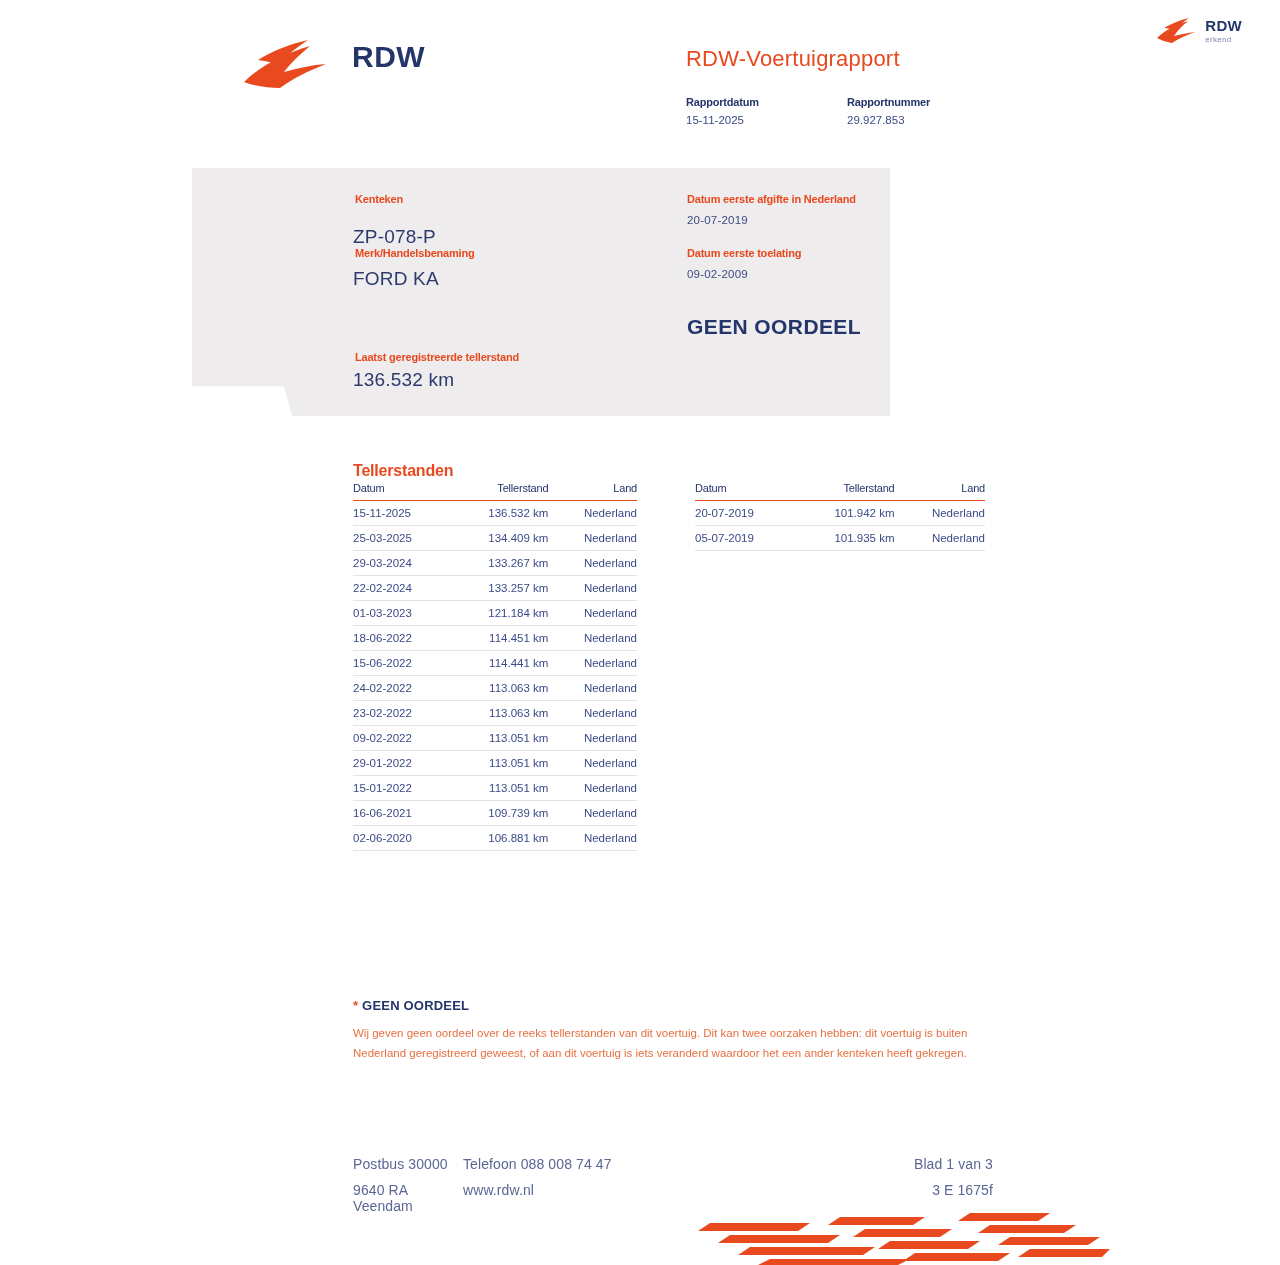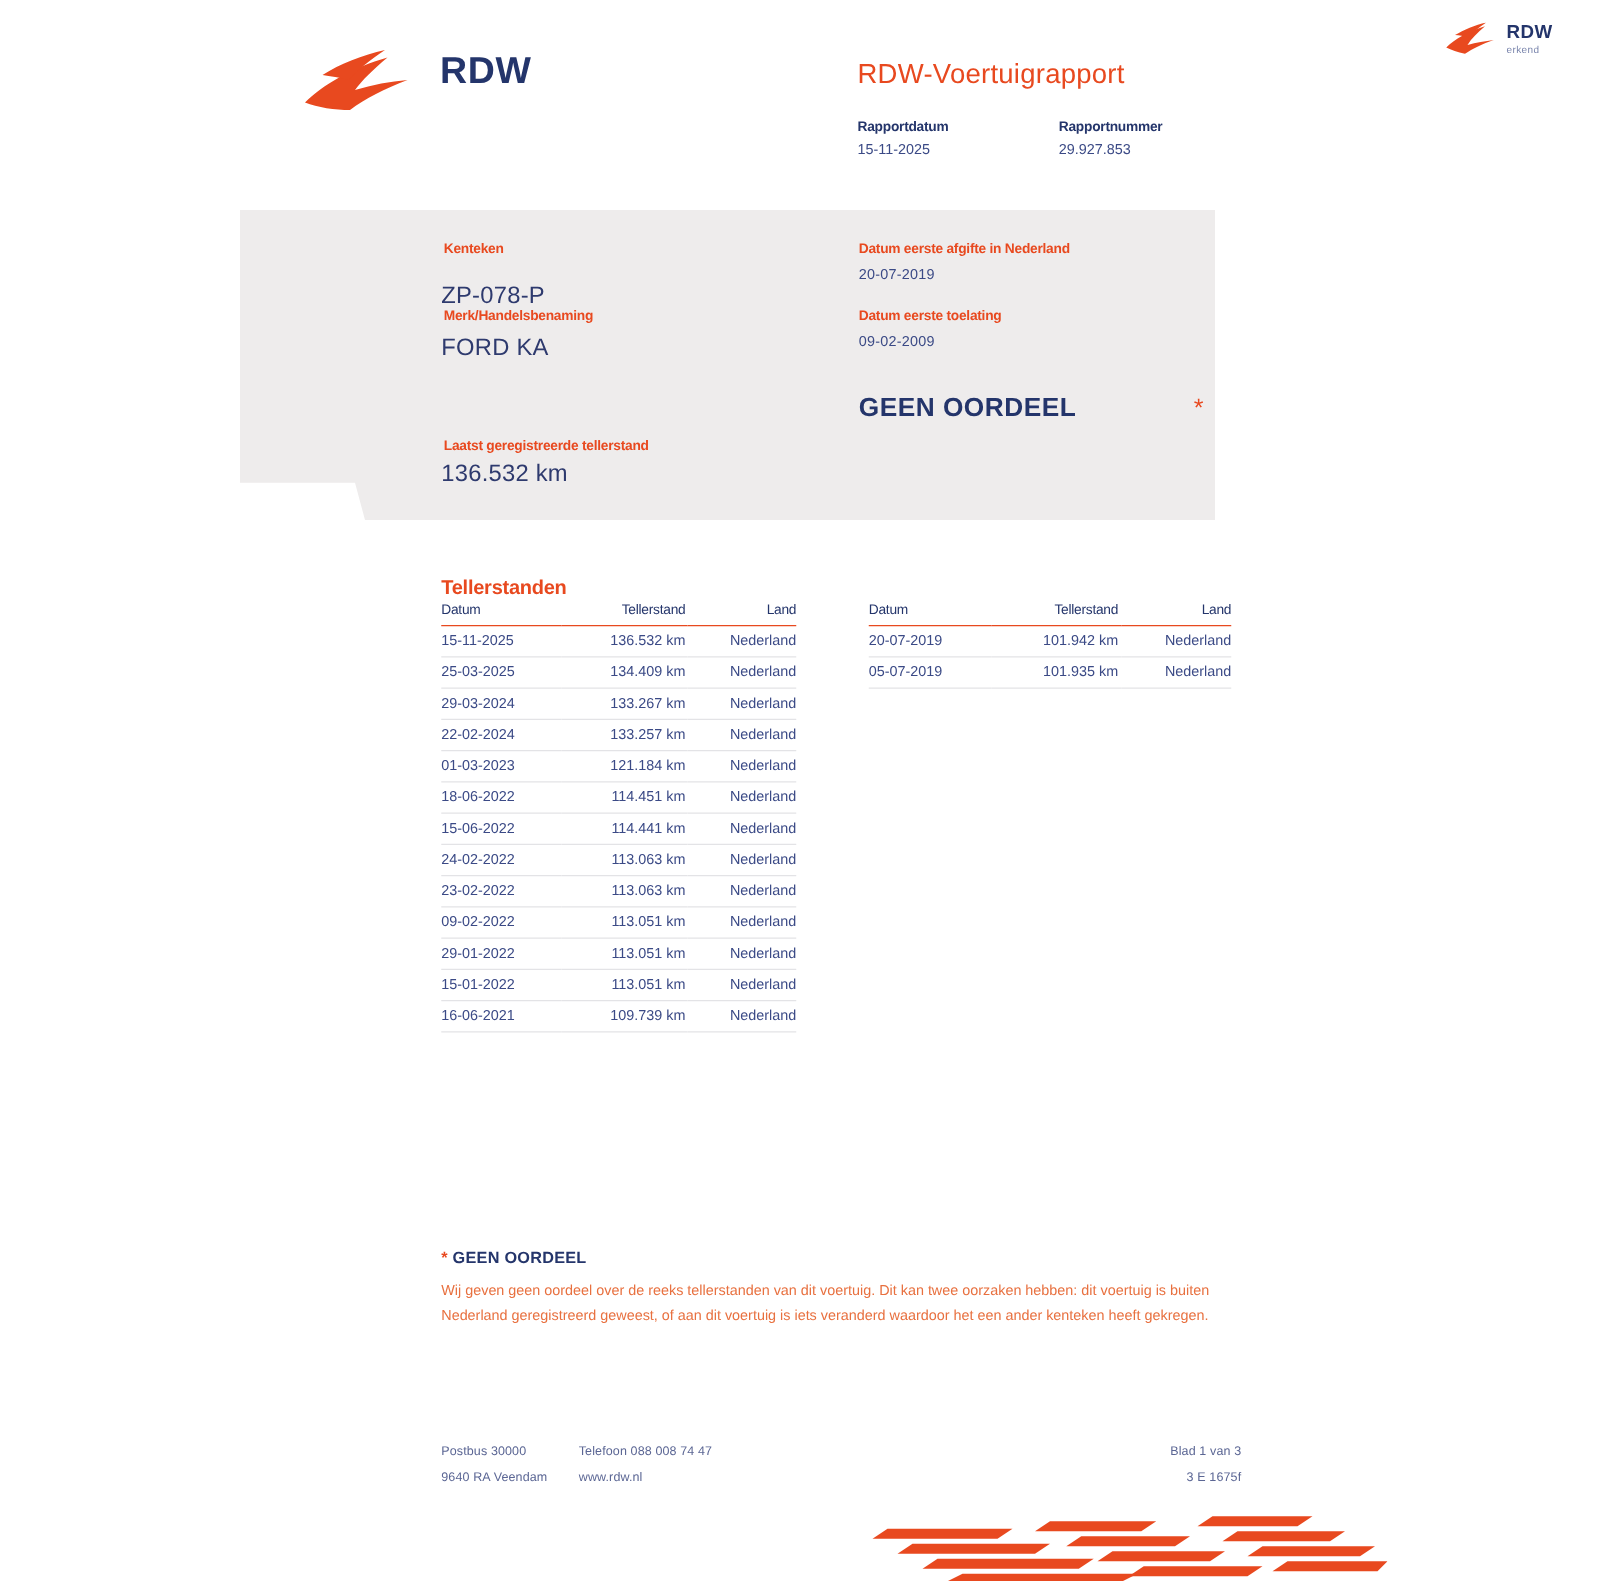--- a/index.html
+++ b/index.html
@@ -94,24 +94,25 @@
     color: #7b86ad;
     letter-spacing: 0.3px;
     margin-top: 2px;
   }
 
   
   .panel {
     position: absolute;
     left: 192px;
     top: 168px;
-    width: 780px;
+    width: 660px;
     height: 248px;
     background: #eeecec;
     clip-path: polygon(0 0, 100% 0, 100% 100%, 100px 100%, 92px 88%, 0 88%);
+    padding-left: 38px;
   }
   .panel-label {
     position: absolute;
     font-size: 11px;
     font-weight: bold;
     color: #e8491f;
     letter-spacing: -0.2px;
   }
   .panel-value {
     position: absolute;
@@ -211,21 +212,21 @@
     line-height: 20px;
     color: #e8703f;
   }
 
   
   .footer {
     position: absolute;
     left: 353px;
     top: 1156px;
     width: 640px;
-    font-size: 10px;
+    font-size: 14px;
     color: #5b6694;
     letter-spacing: 0.1px;
   }
   .footer .row { display: flex; margin-bottom: 10px; }
   .footer .c1 { width: 110px; }
   .footer .c2 { width: 380px; }
   .footer .c3 { width: 150px; text-align: right; }
 
   
   .bottom-art {
@@ -361,20 +362,25 @@
           <td class="last">Nederland</td>
         </tr>
         <tr>
           <td>15-01-2022</td>
           <td class="num">113.051 km</td>
           <td class="last">Nederland</td>
         </tr>
         <tr>
           <td>16-06-2021</td>
           <td class="num">109.739 km</td>
+          <td class="last">Nederland</td>
+        </tr>
+        <tr>
+          <td>02-06-2020</td>
+          <td class="num">106.881 km</td>
           <td class="last">Nederland</td>
         </tr>
       </tbody>
   </table>
 
   <table class="tbl right">
     <thead>
       <tr>
         <th>Datum</th>
         <th class="num">Tellerstand</th>

